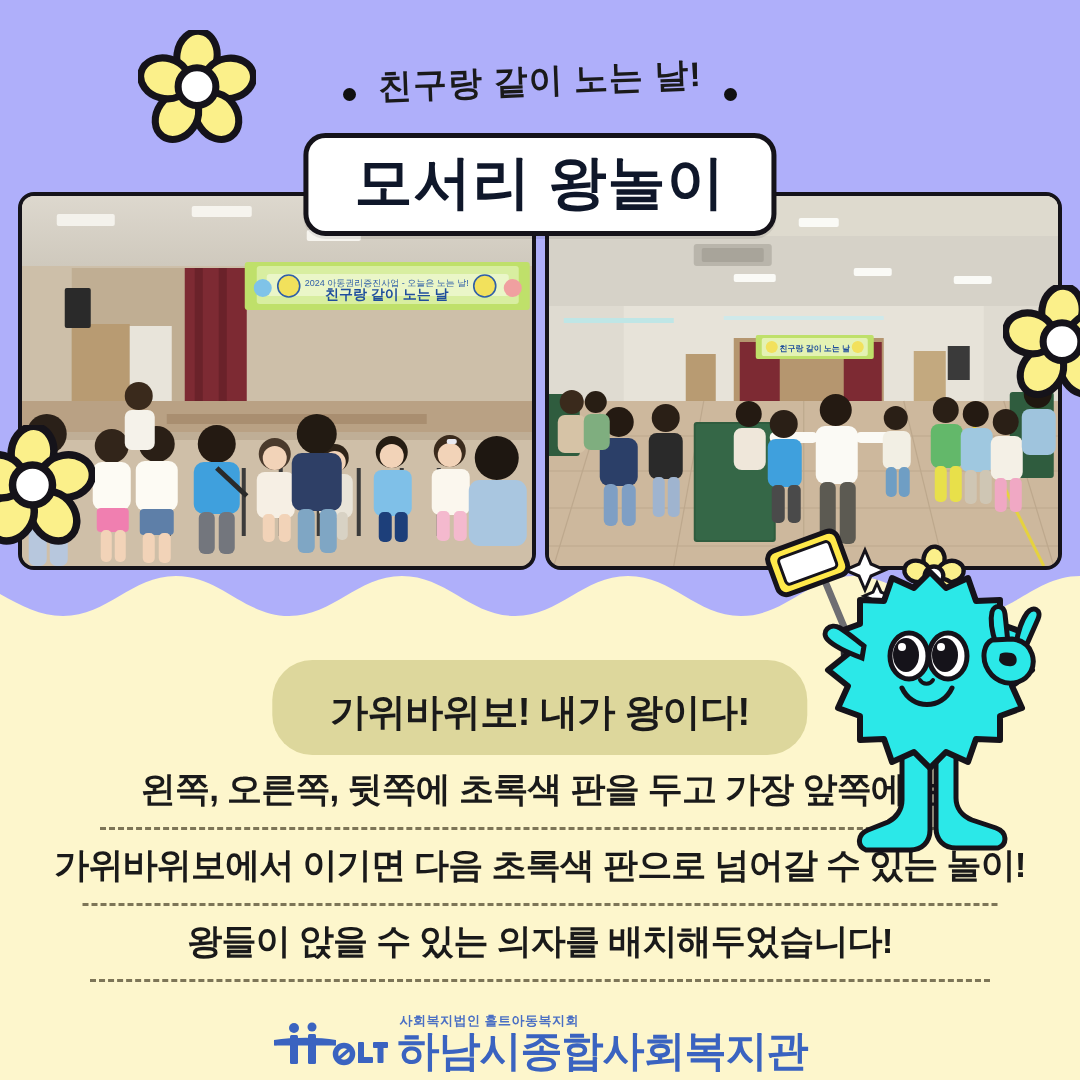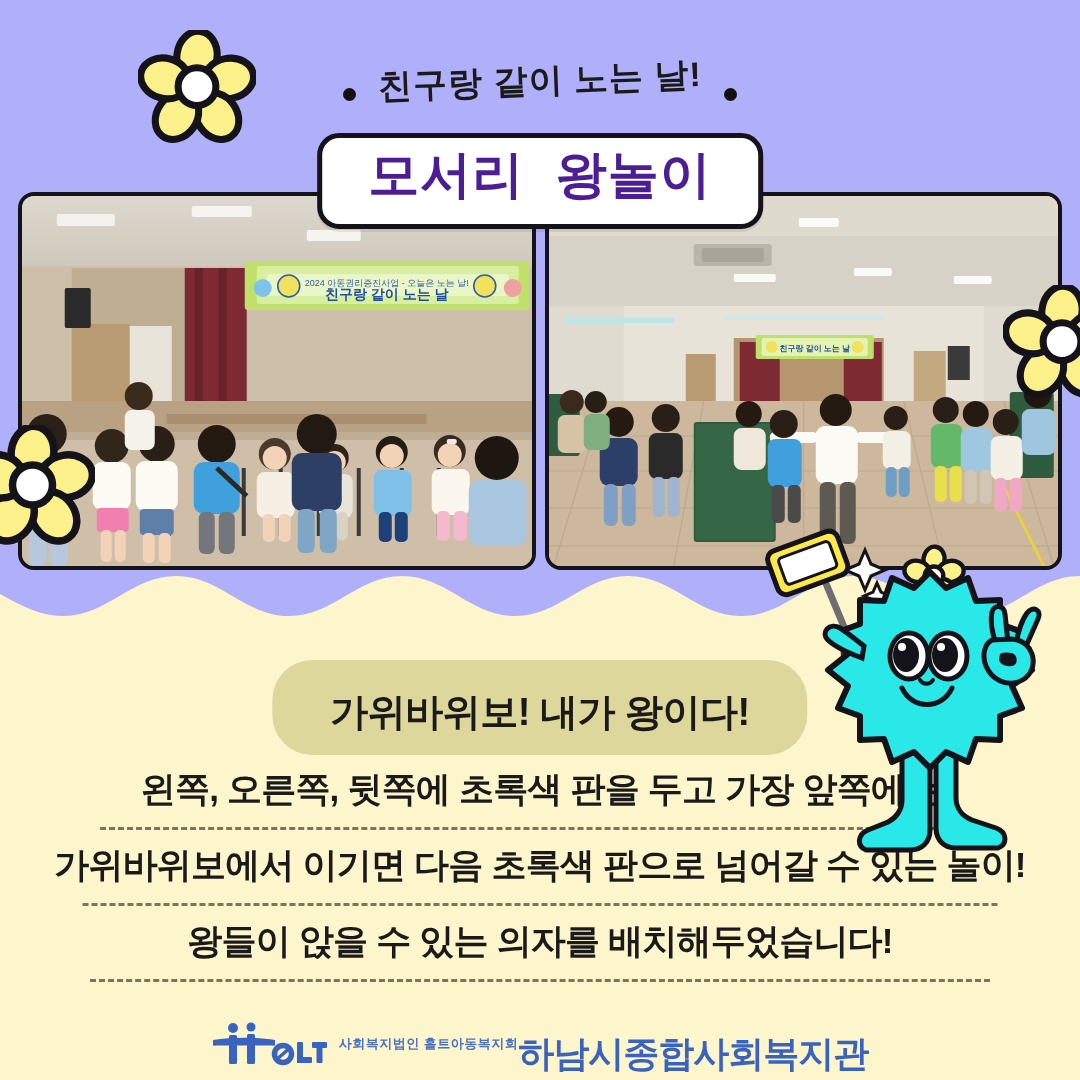--- a/index.html
+++ b/index.html
@@ -28,21 +28,21 @@
     font-size:34px; font-weight:700; color:#1a1a1a; letter-spacing:1px;
     white-space:nowrap; transform:rotate(-2.2deg);
   }
 
   .title-box {
     position:absolute; left:50%; top:133px; transform:translateX(-50%);
     background:#ffffff; border:5px solid #15131a; border-radius:22px;
     padding:14px 46px 18px; z-index:6;
     box-shadow:0 3px 0 rgba(0,0,0,0.08);
   }
-  .title-text { font-size:51px; font-weight:800; color:#4c1d95; letter-spacing:1px; white-space:nowrap; line-height:1.05;font-family:Liberation Mono, monospace; }
+  .title-text { font-size:58px; font-weight:800; color:#0f172a; letter-spacing:1px; white-space:nowrap; line-height:1.05; }
 
   
   .photos { position:absolute; left:18px; top:192px; width:1044px; height:378px; display:flex; gap:9px; }
   .photo {
     position:relative; flex:1 1 0; border:4px solid #15131a; border-radius:16px;
     overflow:hidden; background:#cfc3b4;
   }
   .photo svg { display:block; width:100%; height:100%; }
 
   
@@ -73,23 +73,23 @@
   .dash.w2 { width:900px; }
   .dash.w3 { width:915px; }
 
   
   .mascot { position:absolute; left:760px; top:528px; width:320px; height:335px; z-index:8; }
   .mascot svg { display:block; width:320px; height:335px; overflow:visible; }
 
   
   .footer { position:absolute; left:0; bottom:8px; width:1080px; display:flex; justify-content:center; align-items:flex-end; gap:10px; }
   .logo-mark { flex:0 0 auto; }
-  .logo-text-wrap { display:flex; flex-direction:row; align-items:flex-start; justify-content:flex-start; }
+  .logo-text-wrap { display:flex; flex-direction:column; align-items:flex-start; justify-content:flex-start; }
   .logo-sub { font-size:13px; font-weight:700; color:#4a6fc4; letter-spacing:0.5px; line-height:1.2; margin-bottom:1px; margin-left:2px; }
-  .logo-main { font-size:36px; font-weight:800; color:#3a63c0; letter-spacing:-1px; line-height:1; }
+  .logo-main { font-size:42px; font-weight:800; color:#3a63c0; letter-spacing:-1px; line-height:1; }
 </style>
 </head>
 <body>
 
 <div id="card">
 
   <div class="bg-cream"></div>
   <div class="bg-purple">
     <svg viewBox="0 0 1080 640" preserveAspectRatio="none" aria-hidden="true">
       <path d="M0,0 H1080 V576

